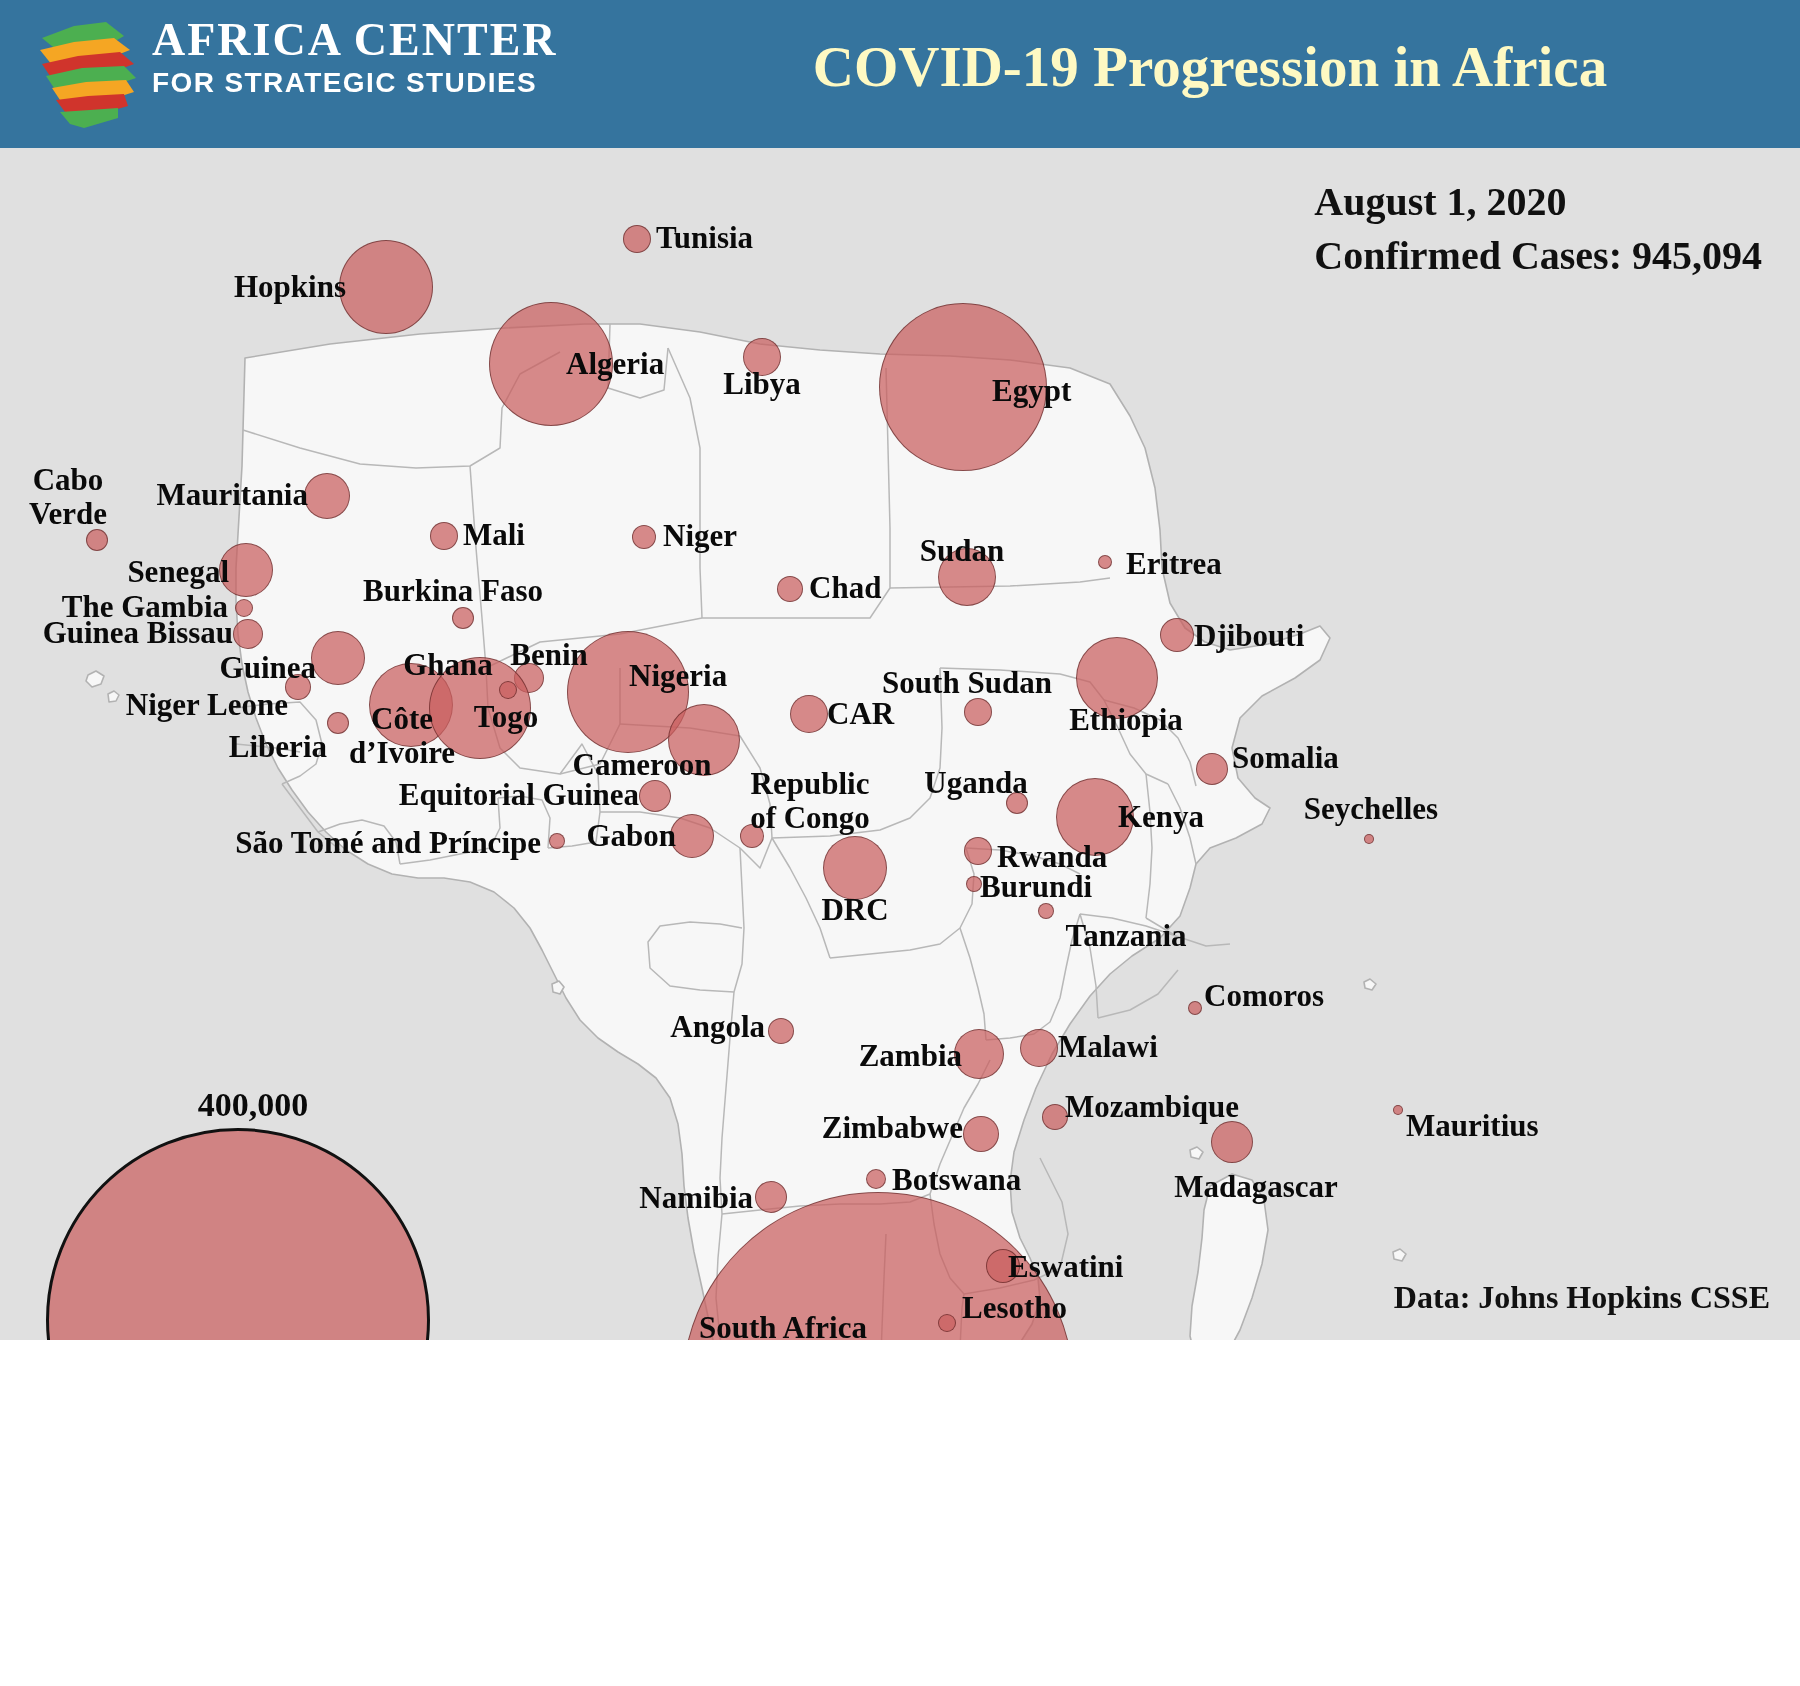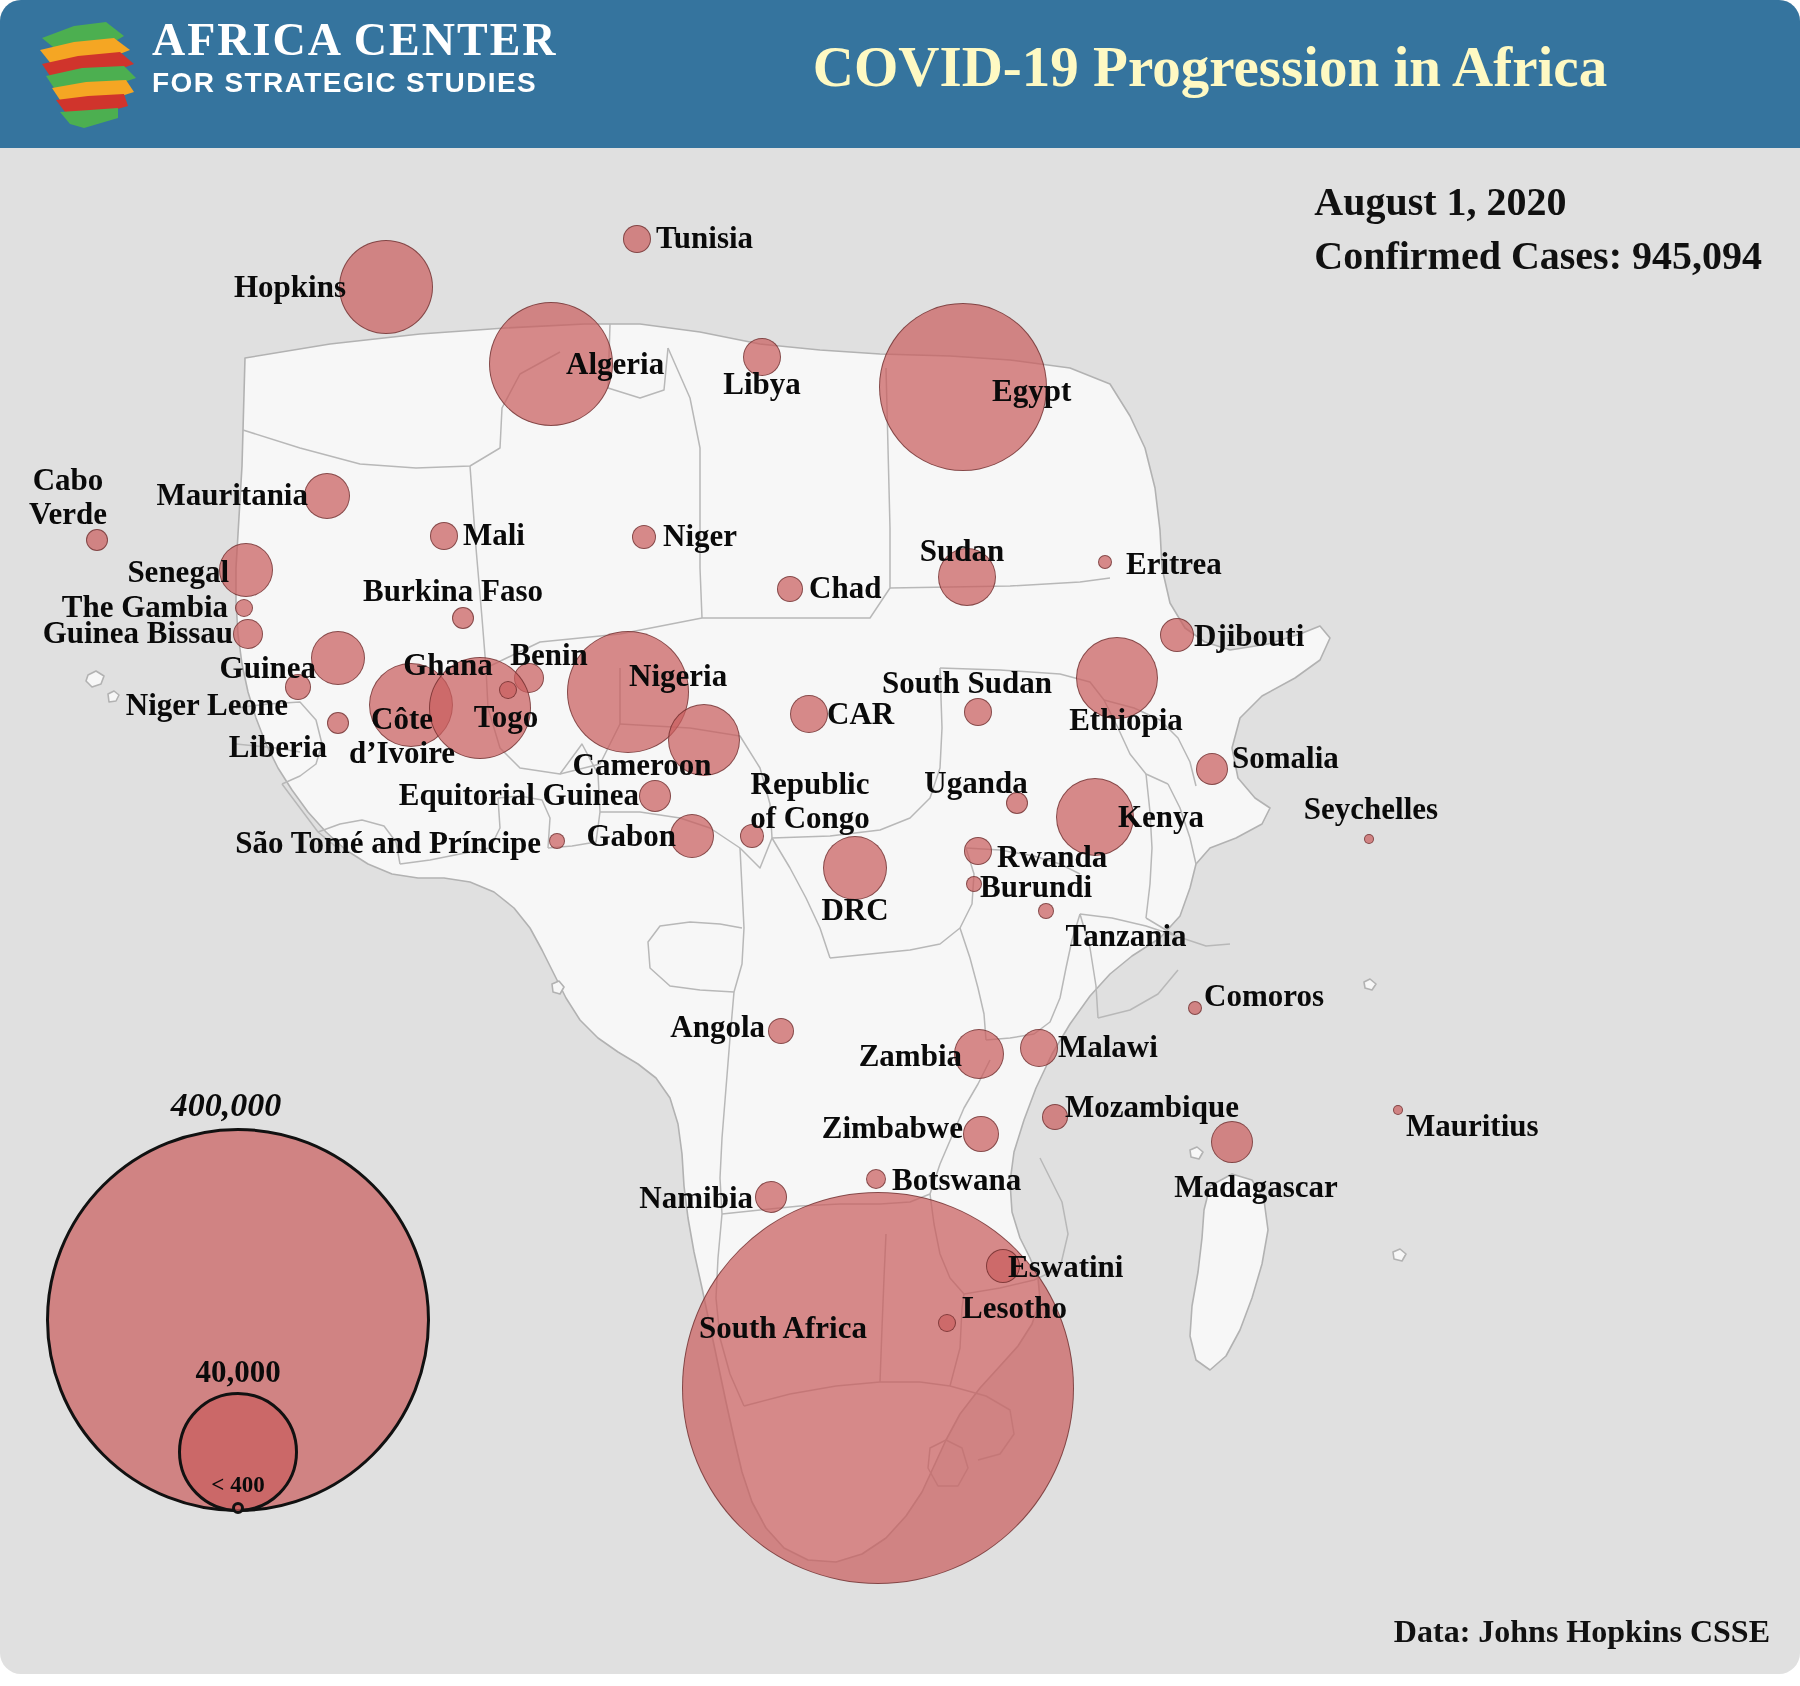--- a/index.html
+++ b/index.html
@@ -3,25 +3,24 @@
 <meta charset="utf-8">
 <style>
   html, body {
     margin: 0;
     padding: 0;
     background: #ffffff;
   }
   #page {
     position: relative;
     width: 1800px;
-    height: 1674px;
+    height: 1340px;
     background: #e0e0e0;
     overflow: hidden;
     font-family: "Liberation Serif", "DejaVu Serif", serif;
-    border-radius: 21px;
   }
 
   
   #header {
     position: absolute;
     left: 0; top: 0;
     width: 1800px; height: 148px;
     background: #35749e;
     box-sizing: border-box;
   }
@@ -402,20 +401,20 @@
       <div class="clabel al-right" style="left: 753px; top: 1198px;">Namibia</div>
       <div class="clabel al-center" style="left: 783px; top: 1328px;">South Africa</div>
       <div class="clabel al-left" style="left: 1008px; top: 1267px;">Eswatini</div>
       <div class="clabel al-left" style="left: 962px; top: 1308px;">Lesotho</div>
     </div>
 
   <div id="legend">
     <div class="legend-circle" id="legend-circle-big" style="left: 8px; top: 38px; width: 384px; height: 384px;"></div>
     <div class="legend-circle" id="legend-circle-mid" style="left: 140px; top: 302px; width: 120px; height: 120px;"></div>
     <div class="legend-circle" id="legend-circle-small" style="left: 194px; top: 412px; width: 12px; height: 12px;"></div>
-    <div class="legend-label" id="legend-label-big" style="left: 188px; top: -4px; font-style: italic;">400,000</div>
+    <div class="legend-label" id="legend-label-big" style="left: 215px; top: -4px;">400,000</div>
     <div class="legend-label" id="legend-label-mid" style="left: 200px; top: 264px;">40,000</div>
     <div class="legend-label" id="legend-label-small" style="left: 200px; top: 382px;">&lt; 400</div>
   </div>
 
   <div id="credit">Data: Johns Hopkins CSSE</div>
 
 </div>
 
 </body></html>

